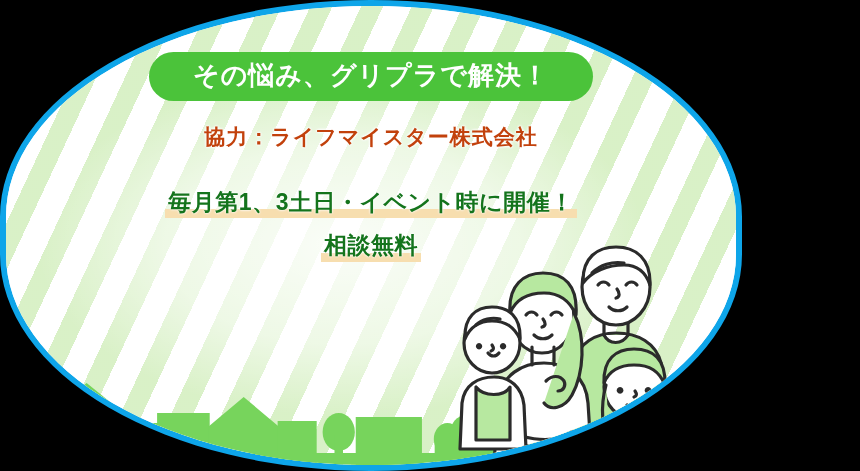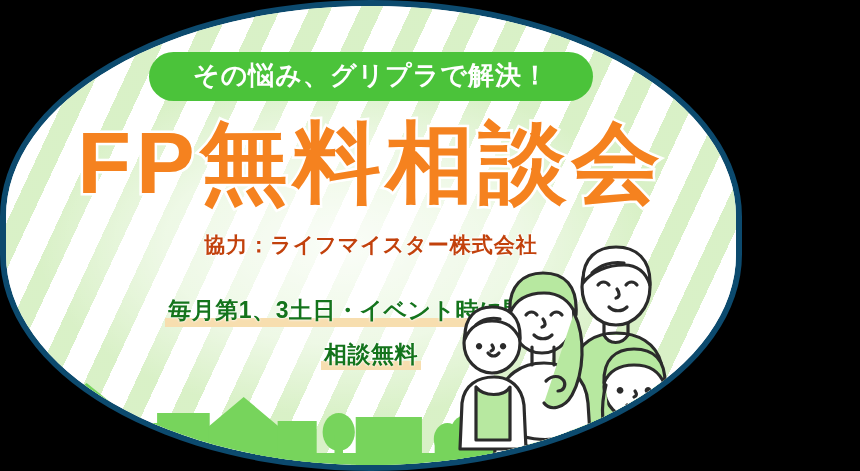--- a/index.html
+++ b/index.html
@@ -13,21 +13,21 @@
     overflow: hidden;
     font-family: "Liberation Sans", "DejaVu Sans", sans-serif;
   }
 
   
   #banner {
     position: relative;
     width: 742px;
     height: 471px;
     box-sizing: border-box;
-    border: 6px solid #0c4a6e;
+    border: 6px solid #0ea5e9;
     border-radius: 50% / 46%;
     background: #ffffff;
     overflow: hidden;
   }
 
   
   .stripes {
     position: absolute;
     inset: 0;
     background-image: repeating-linear-gradient(
@@ -262,21 +262,20 @@
         <path d="M189,156 C191,159 191,161 188,162"></path>
         <path d="M181,170 C185,175 192,175 196,170"></path>
       </g>
     </svg>
   </div>
 
   <div class="content">
 
     <div class="badge">その悩み、グリプラで解決！</div>
 
-    <div class="headline">FP無料相談会</div>
 
     <div class="coop">協力：ライフマイスター株式会社</div>
 
     <div class="schedule">
       <div>
         <span class="marker">毎月第1、3土日・イベント時に開催！</span>
       </div>
       <div class="schedule-line2">
         <span class="marker">相談無料</span>
       </div>

